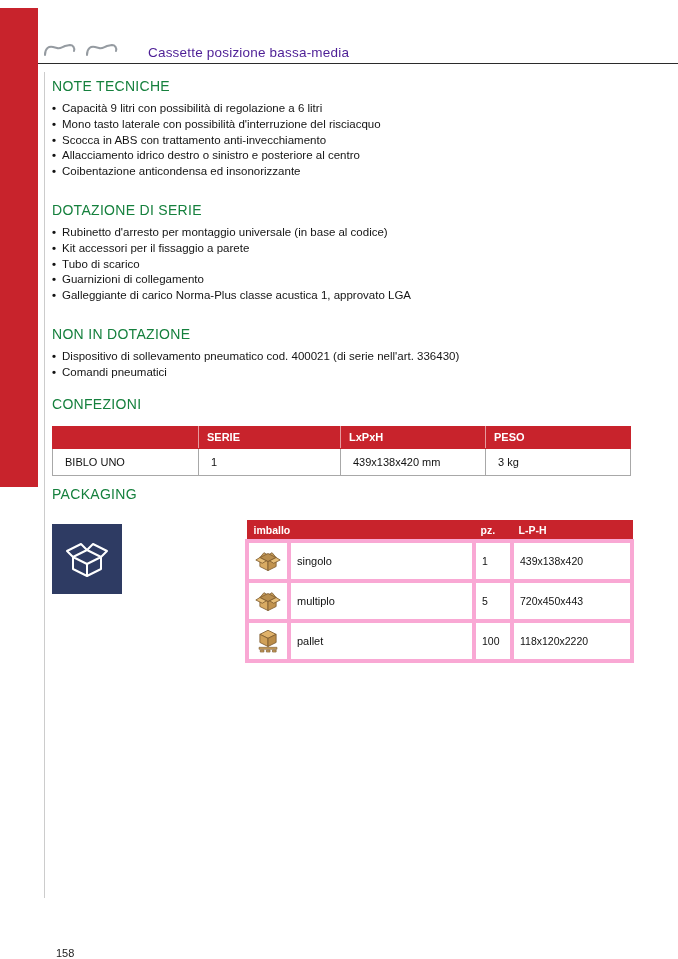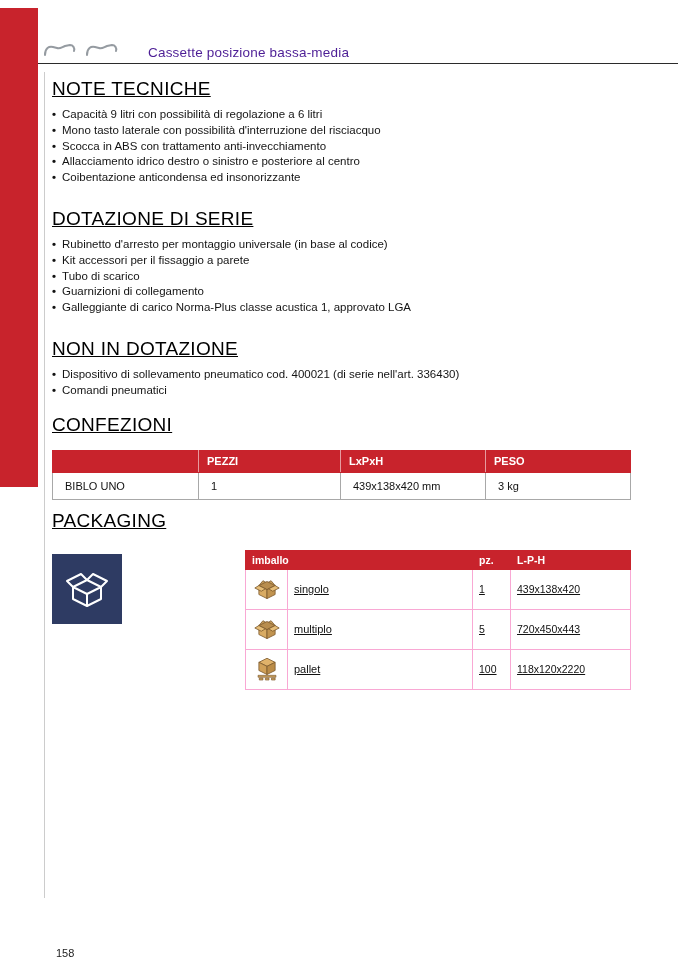--- a/index.html
+++ b/index.html
@@ -25,23 +25,22 @@
   .header-rule {
     position:absolute; left:38px; right:0; top:63px;
     border-top:1.6px solid #2b2b2b;
   }
   .left-rule {
     position:absolute; left:44px; top:72px;
     width:1px; height:826px; background:#cccccc;
   }
   .content { position:absolute; left:52px; top:78px; width:578px; }
   h2.section-title {
-    color:#000000; font-size:19px; font-weight:400;
+    color:#15803d; font-size:14px; font-weight:400;
     letter-spacing:0.3px;
-    text-decoration:underline;
   }
   .sec-dotazione { margin-top:22px; }
   .sec-non { margin-top:22px; }
   .sec-confezioni { margin-top:15px; }
   .sec-packaging { margin-top:10px; }
   ul.bullets { list-style:none; margin-top:7px; }
   ul.bullets li {
     font-size:11.5px; line-height:15.8px; color:#141414;
   }
   ul.bullets li::before {
@@ -73,22 +72,22 @@
   table.pack {
     width:385px; margin-left:123px;
     border-collapse:collapse; table-layout:fixed;
   }
   table.pack th {
     background:#c8232c; color:#fff; font-size:10.5px; font-weight:700;
     text-align:left; padding:3px 6px; height:16px;
     border:1px solid #c8232c;
   }
   table.pack td {
-    border:1px solid #f9a8d4; font-size:10.5px; color:#111;
-    padding:4px 6px; height:40px; vertical-align:middle; background:#fff;text-decoration:underline;
+    border:4px solid #f9a8d4; font-size:10.5px; color:#111;
+    padding:4px 6px; height:40px; vertical-align:middle; background:#fff;
   }
   table.pack td.icon-cell { text-align:center; padding:2px; }
   table.pack td.label-cell { font-size:11px; }
   .page-num {
     position:absolute; left:56px; top:947px;
     font-size:11px; color:#222;
   }
 </style>
 </head>
 <body>
@@ -143,21 +142,21 @@
     <table class="conf">
       <colgroup>
           <col style="width:146px">
           <col style="width:142px">
           <col style="width:145px">
           <col style="width:145px">
         </colgroup>
       <thead>
         <tr>
           <th></th>
-          <th>PEZZI</th>
+          <th>SERIE</th>
           <th>LxPxH</th>
           <th>PESO</th>
         </tr>
       </thead>
       <tbody>
         <tr>
           <td>BIBLO UNO</td>
           <td>1</td>
           <td>439x138x420 mm</td>
           <td>3 kg</td>

